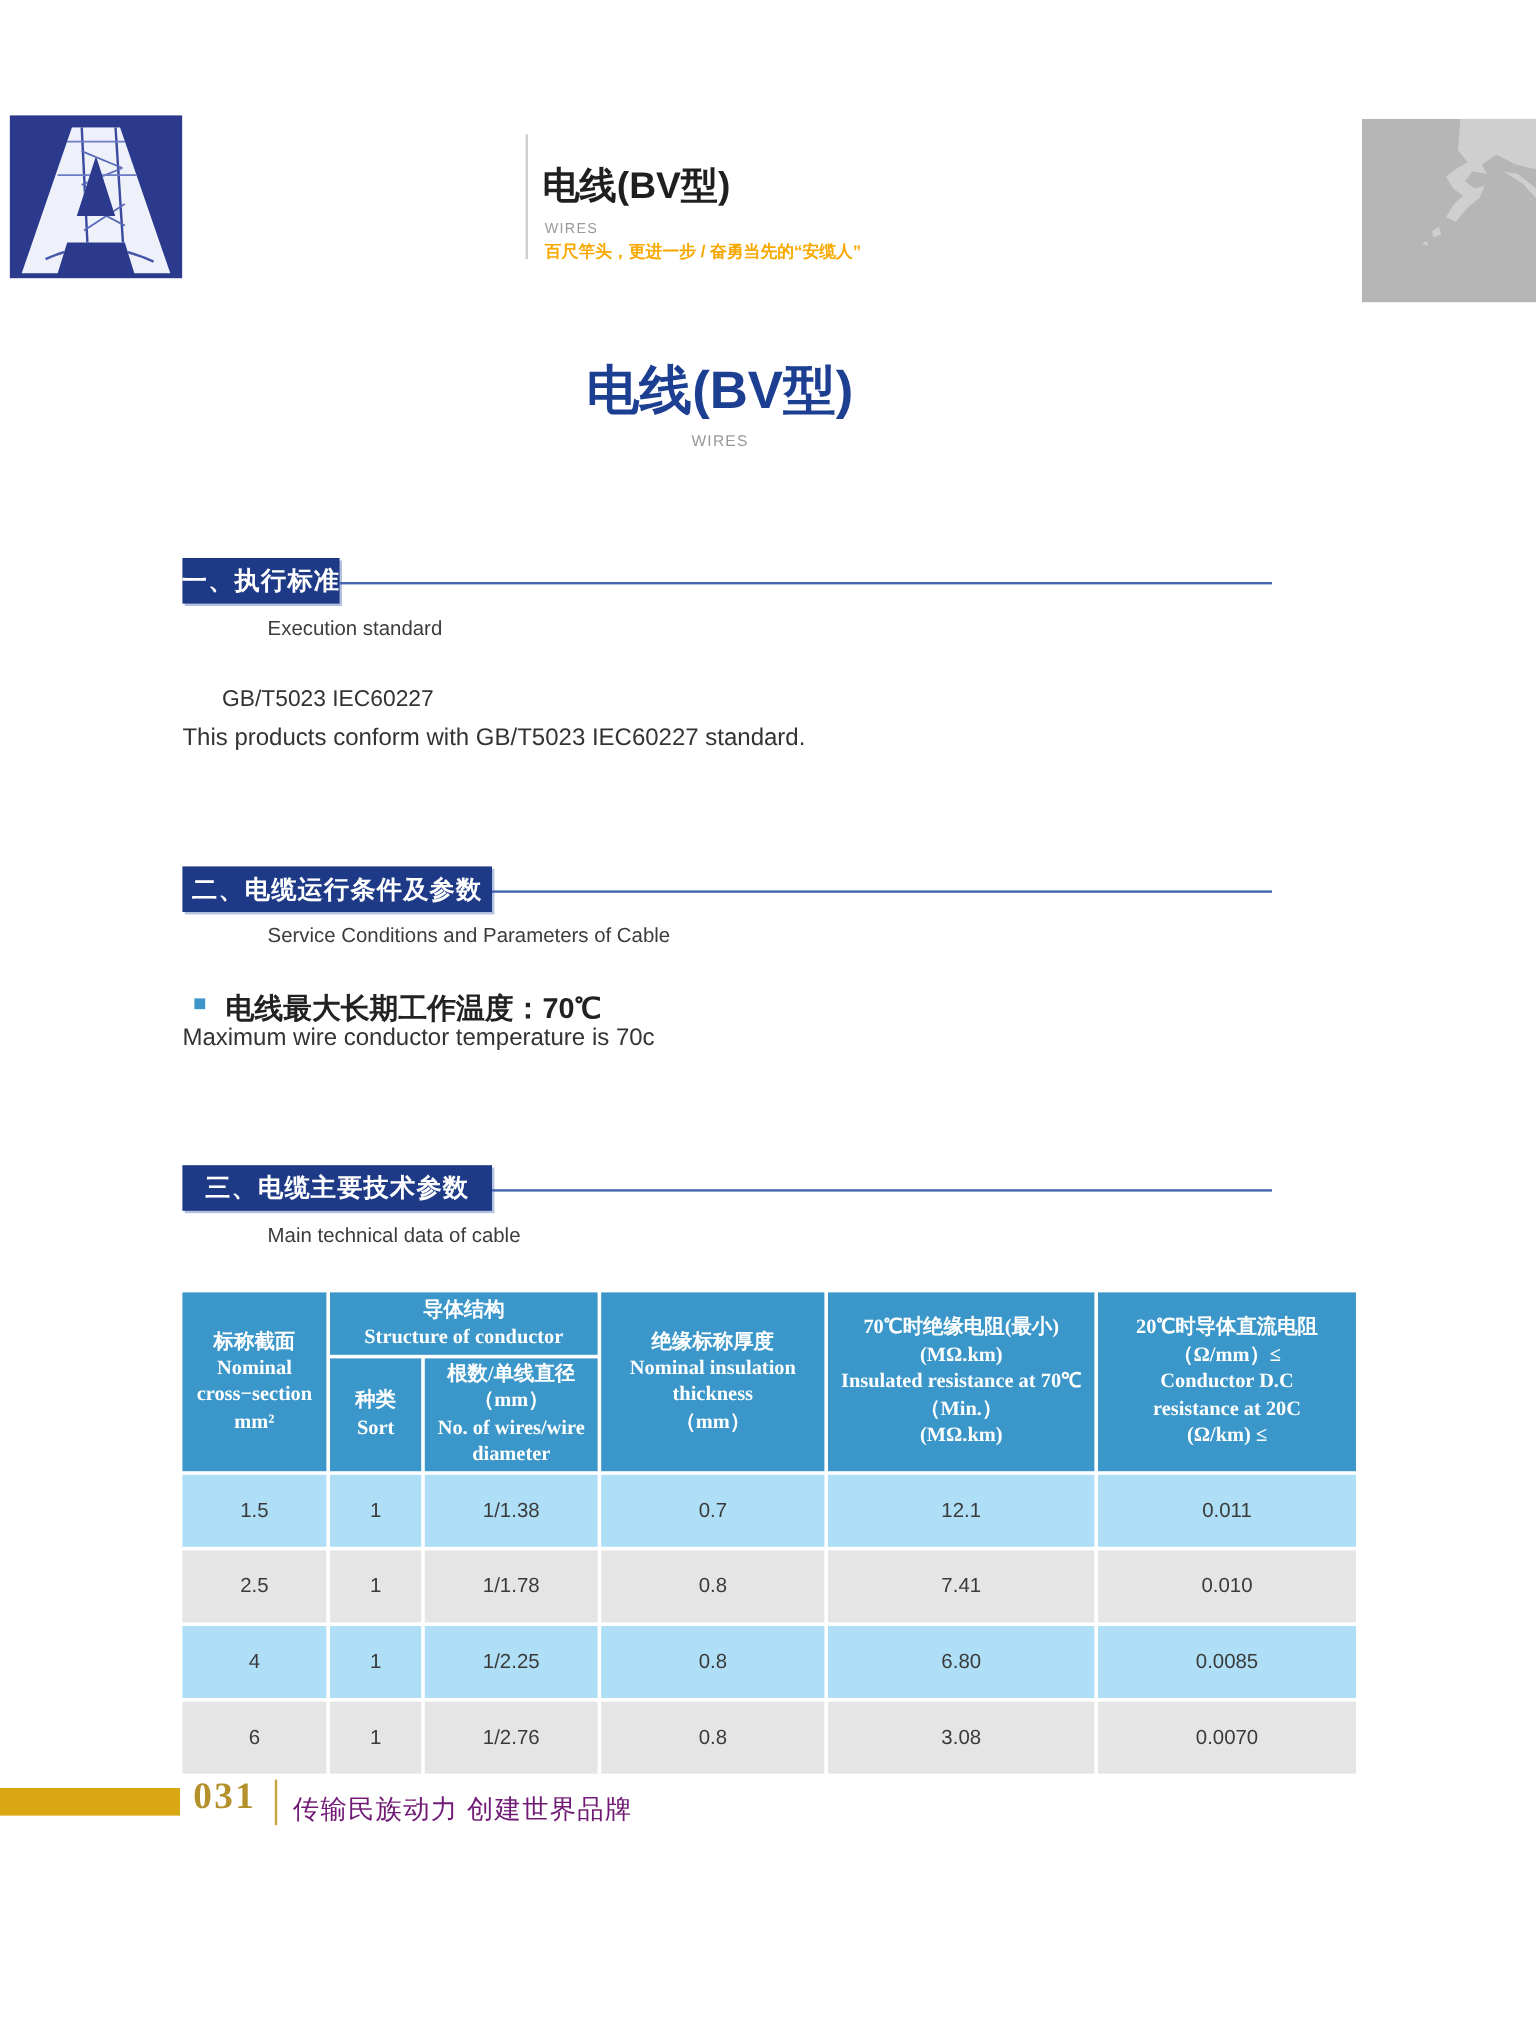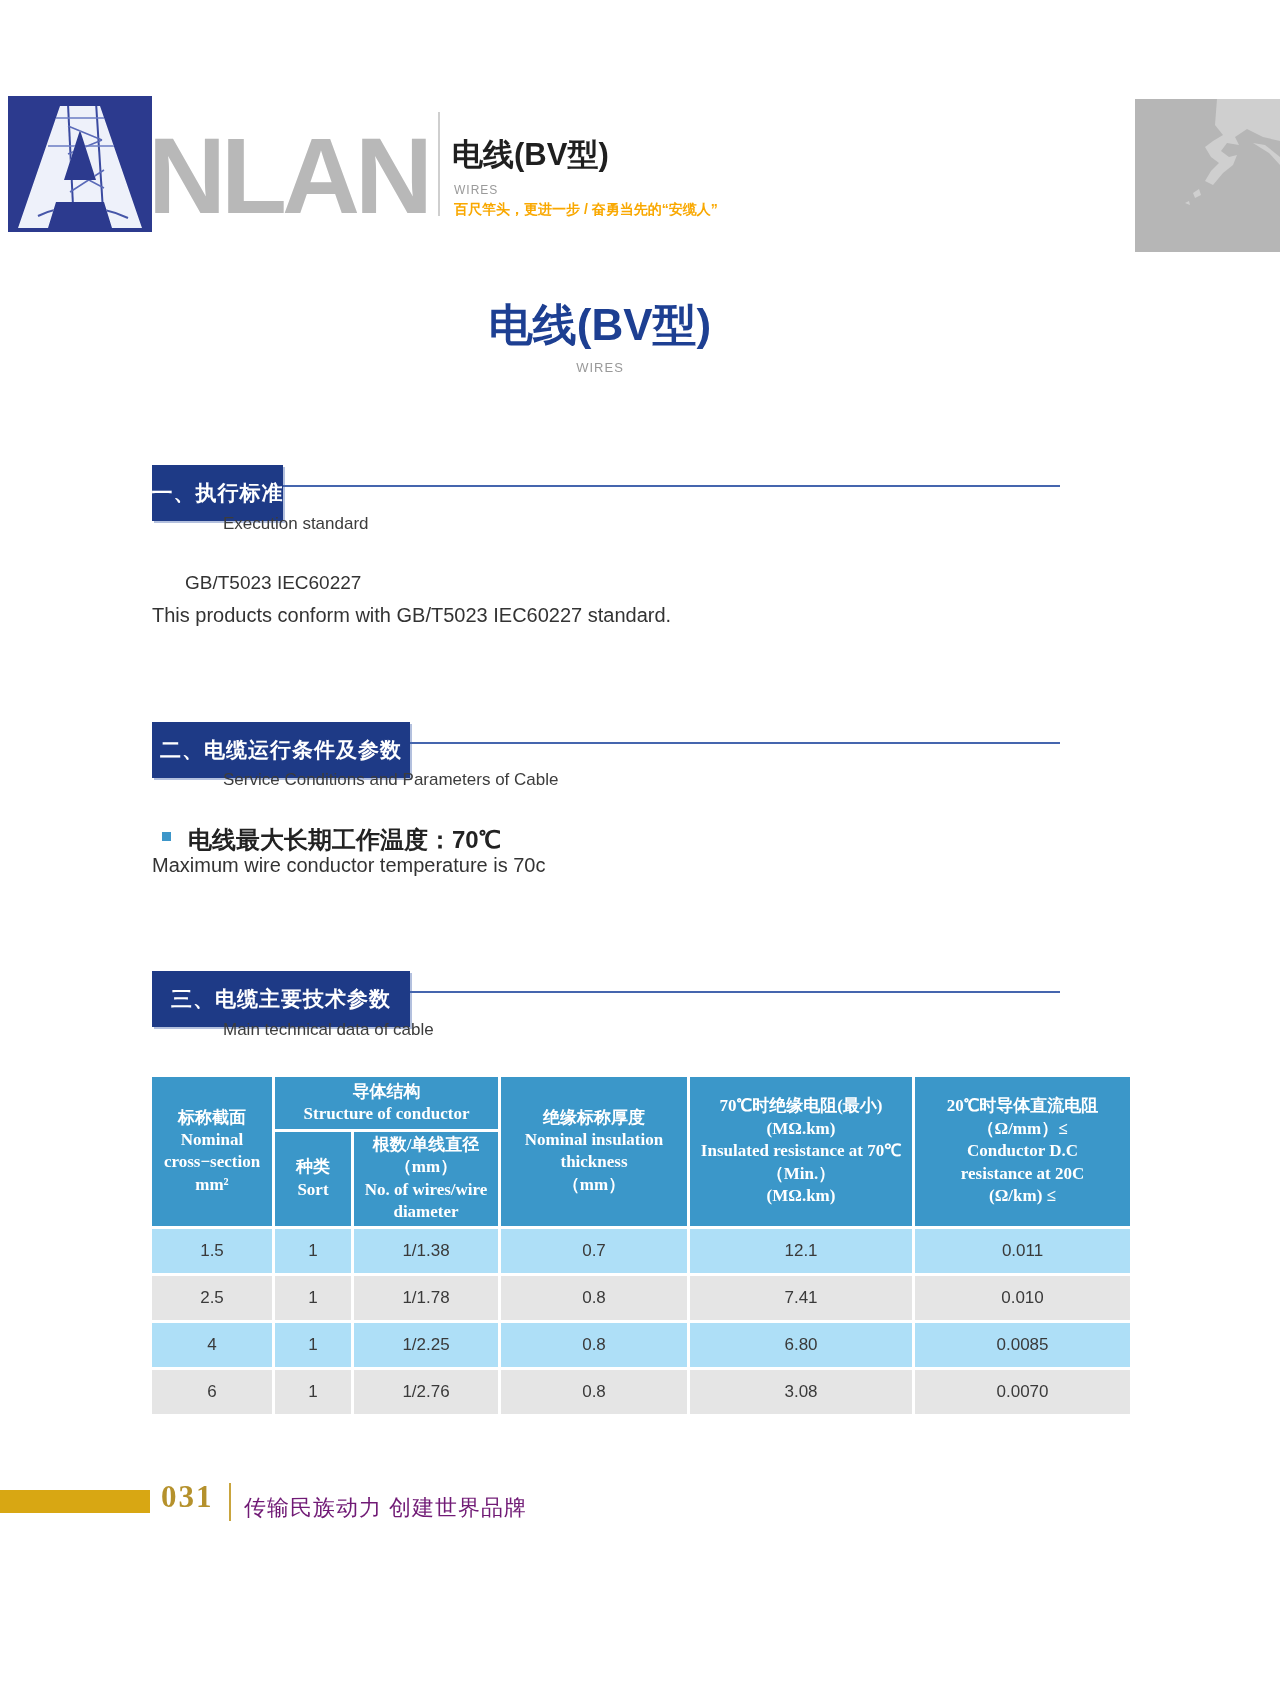--- a/index.html
+++ b/index.html
@@ -19,37 +19,37 @@
   .map-box { left: 1135px; top: 99px; width: 145px; height: 153px; }
 
   
   .hero-title { left: 152px; top: 296px; width: 896px; text-align: center;
                 font-size: 44px; font-weight: bold; color: #1d3f92; }
   .hero-sub { left: 152px; top: 360px; width: 896px; text-align: center;
               font-size: 13px; color: #999; letter-spacing: 1px; }
 
   
   .banner { background: #1e3a86; color: #fff; font-size: 21px; font-weight: bold;
-            letter-spacing: 1px; height: 56px; display: flex; align-items: center;
+            letter-spacing: 1px; height: 38px; display: flex; align-items: center;
             justify-content: center; white-space: nowrap; box-shadow: 2px 2px 0 #b3c0de; }
   .hline { height: 2px; background: #4565ae; }
 
   .sec-sub { font-size: 17px; color: #3c3c3c; }
   .body-text { font-size: 20px; color: #333; }
   .pre { white-space: pre-line; }
 
   .bullet-sq { width: 9px; height: 9px; background: #3d96c9; }
   .bullet-cn { font-size: 24px; font-weight: 600; color: #222; }
 
   
   .spec-table { border-collapse: separate; border-spacing: 3px; table-layout: fixed; width: 984px; background: #fff; }
   .spec-table th { background: #3b97c9; color: #fff; font-family: "Liberation Serif", serif;
                    font-weight: bold; font-size: 17px; line-height: 1.32; text-align: center;
                    vertical-align: middle; white-space: pre-line; padding: 2px 2px; }
-  .spec-table td { text-align: center; vertical-align: middle; font-size: 17px; color: #3a3a3a; height: 44px; }
+  .spec-table td { text-align: center; vertical-align: middle; font-size: 17px; color: #3a3a3a; height: 60px; }
   .row-blue td { background: #aedff7; }
   .row-green td { background: #e5e5e5; }
   .hr1 { height: 52px; }
   .hr2 { height: 86px; }
 
   
   .footer-bar { left: 0; top: 1490px; width: 150px; height: 23px; background: #d8a713; }
   .footer-num { left: 161px; top: 1479px; font-family: "Liberation Serif", serif;
                 font-size: 31px; font-weight: bold; color: #b5912c; letter-spacing: 2px; }
   .footer-div { left: 229px; top: 1483px; width: 2px; height: 38px; background: #c9a53e; }
@@ -71,21 +71,20 @@
       <g clip-path="url(#aclip)">
         <rect width="144" height="136" fill="#eef1fa"></rect>
         <path d="M60 8 L66 130" stroke="#3a4aa0" stroke-width="2" fill="none"></path>
         <path d="M88 6 L96 130" stroke="#3a4aa0" stroke-width="2" fill="none"></path>
         <path d="M60 30 L94 44 M60 58 L94 44 M62 74 L96 92 M62 96 L96 74" stroke="#5a6ab8" stroke-width="1.5" fill="none"></path>
         <path d="M44 22 L112 22 M40 50 L116 50" stroke="#6b7cc4" stroke-width="1.5" fill="none"></path>
         <path d="M30 120 Q72 100 120 122" stroke="#4656a8" stroke-width="2" fill="none"></path>
       </g>
     </svg>
   </div>
-  <div class="abs logo-rest">NLAN</div>
   <div class="abs head-divider"></div>
   <div class="abs prod-title">电线(BV型)</div>
   <div class="abs prod-sub">WIRES</div>
   <div class="abs slogan">百尺竿头，更进一步 / 奋勇当先的“安缆人”</div>
   <div class="abs map-box">
     <svg width="145" height="153" viewBox="0 0 145 153" xmlns="http://www.w3.org/2000/svg">
       <rect width="145" height="153" fill="#b6b6b6"></rect>
       <path d="M82 0 L145 0 L145 42 L128 38 L112 30 L100 38 L104 46 L92 44 L86 52 L94 58 L102 56 L98 66 L88 74 L78 86 L70 82 L76 72 L84 64 L76 58 L70 48 L78 42 L88 36 L80 26 Z" fill="#cfcfcf"></path>
       <path d="M118 44 L134 54 L145 66 L145 58 L130 46 Z" fill="#cfcfcf"></path>
       <path d="M58 94 L64 90 L66 96 L60 99 Z" fill="#cfcfcf"></path>

